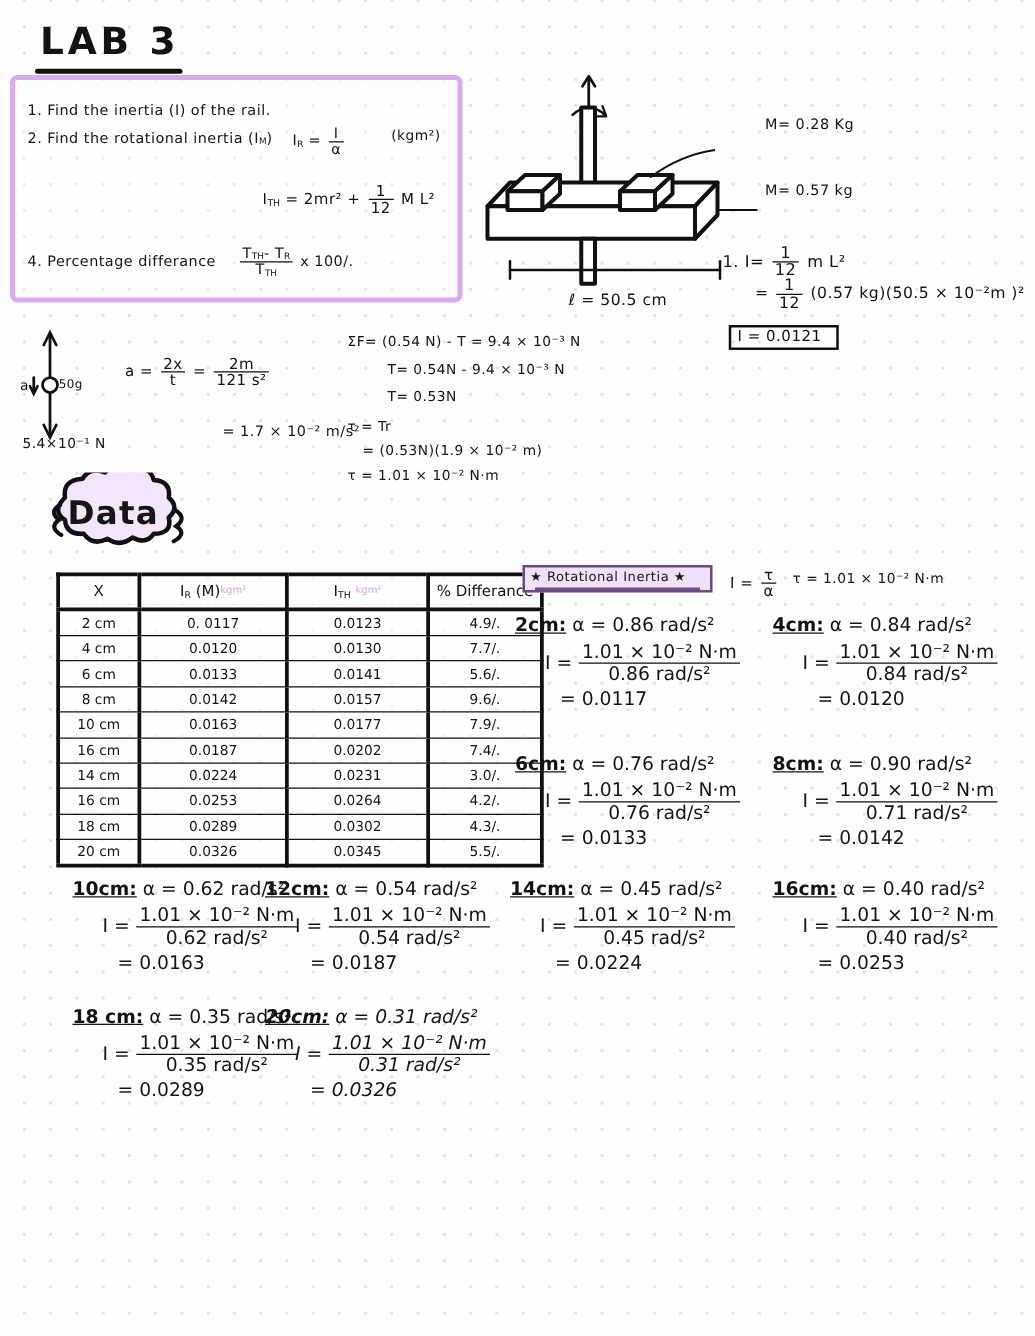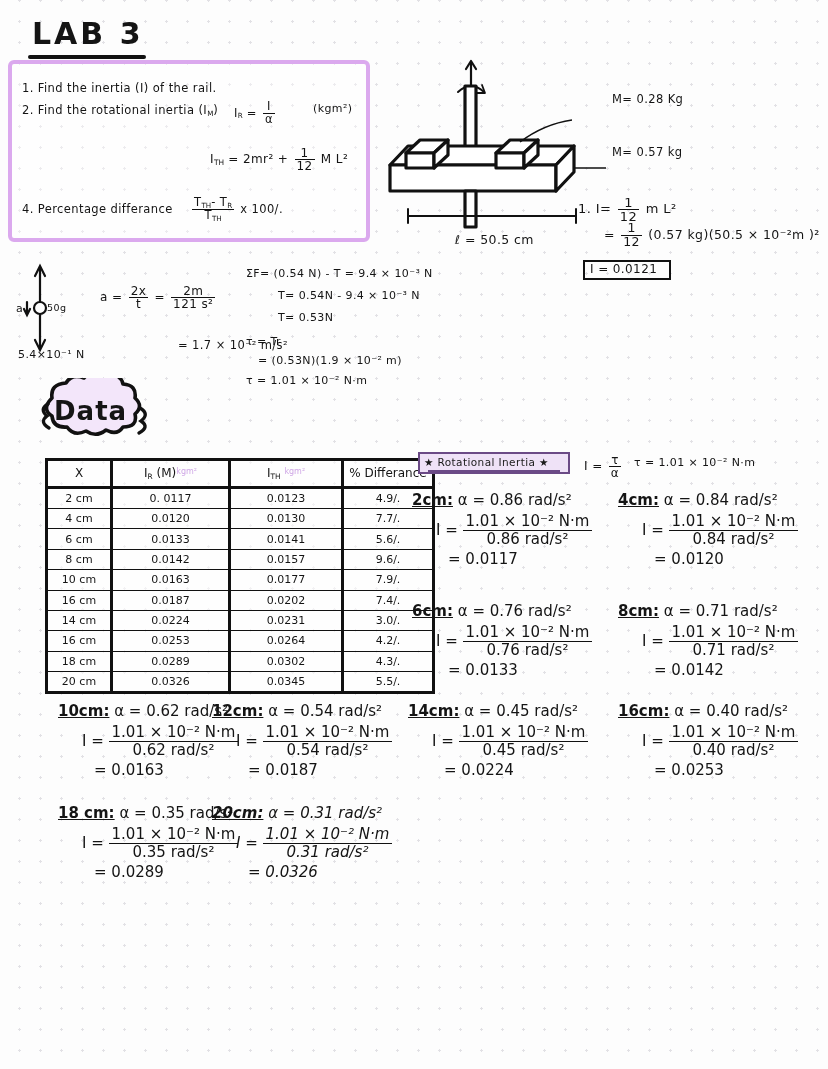--- a/index.html
+++ b/index.html
@@ -73,21 +73,21 @@
   #fbd{left:14px;top:262px;width:70px;height:100px;}
   #fbd-a{left:16px;top:302px;font-size:11px;}
   #fbd-50g{left:47px;top:302px;font-size:9.5px;}
   #fbd-force{left:18px;top:348px;font-size:11px;}
 
   
   #accel{left:100px;top:285px;font-size:12px;}
   #accel2{left:178px;top:338px;font-size:11.5px;}
 
   
-  .sf{font-size:11px;line-height:1.15;}
+  .sf{font-size:11px;line-height:1.15;margin-left:32px;}
   #sf1{left:246px;top:268px;}
   #sf2{left:278px;top:290px;}
   #sf3{left:278px;top:312px;}
   #sf4{left:246px;top:336px;}
   #sf5{left:258px;top:355px;}
   #sf6{left:246px;top:375px;}
 
   
   #data-bubble{left:30px;top:378px;width:128px;height:68px;}
   #data-text{
@@ -339,21 +339,21 @@
         <div class="r1"><span class="lbl">4cm:</span><span>  α = 0.84 rad/s²</span></div>
         <div class="r2"><span>I = </span><span class="cfrac"><span class="num">1.01 × 10⁻² N·m</span><span class="den">0.84 rad/s²</span></span></div>
         <div class="r3">= 0.0120</div>
       </div>
       <div class="abs calc" style="left: 412px; top: 603px;">
         <div class="r1"><span class="lbl">6cm:</span><span>  α = 0.76 rad/s²</span></div>
         <div class="r2"><span>I = </span><span class="cfrac"><span class="num">1.01 × 10⁻² N·m</span><span class="den">0.76 rad/s²</span></span></div>
         <div class="r3">= 0.0133</div>
       </div>
       <div class="abs calc" style="left: 618px; top: 603px;">
-        <div class="r1"><span class="lbl">8cm:</span><span>  α = 0.71 rad/s²</span></div>
+        <div class="r1"><span class="lbl">8cm:</span><span>  α = 0.90 rad/s²</span></div>
         <div class="r2"><span>I = </span><span class="cfrac"><span class="num">1.01 × 10⁻² N·m</span><span class="den">0.71 rad/s²</span></span></div>
         <div class="r3">= 0.0142</div>
       </div>
       <div class="abs calc" style="left: 58px; top: 703px;">
         <div class="r1"><span class="lbl">10cm:</span><span>  α = 0.62 rad/s²</span></div>
         <div class="r2"><span>I = </span><span class="cfrac"><span class="num">1.01 × 10⁻² N·m</span><span class="den">0.62 rad/s²</span></span></div>
         <div class="r3">= 0.0163</div>
       </div>
       <div class="abs calc" style="left: 212px; top: 703px;">
         <div class="r1"><span class="lbl">12cm:</span><span>  α = 0.54 rad/s²</span></div>

